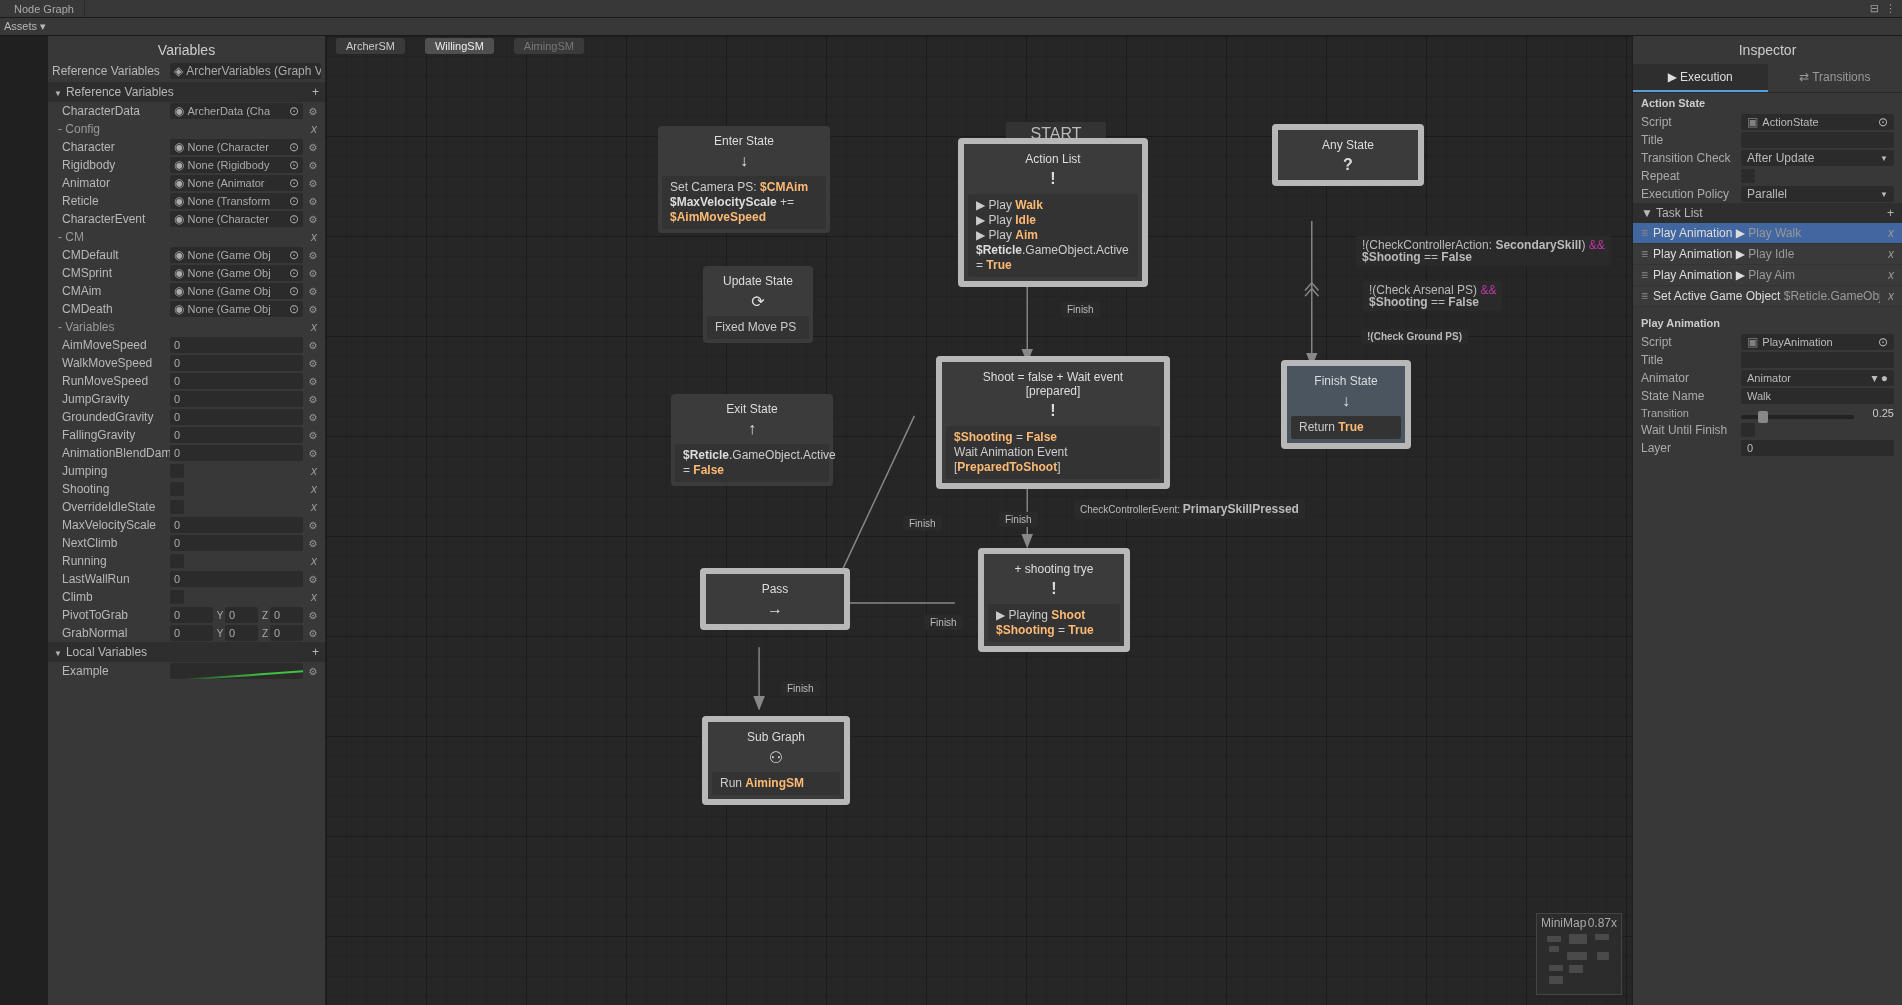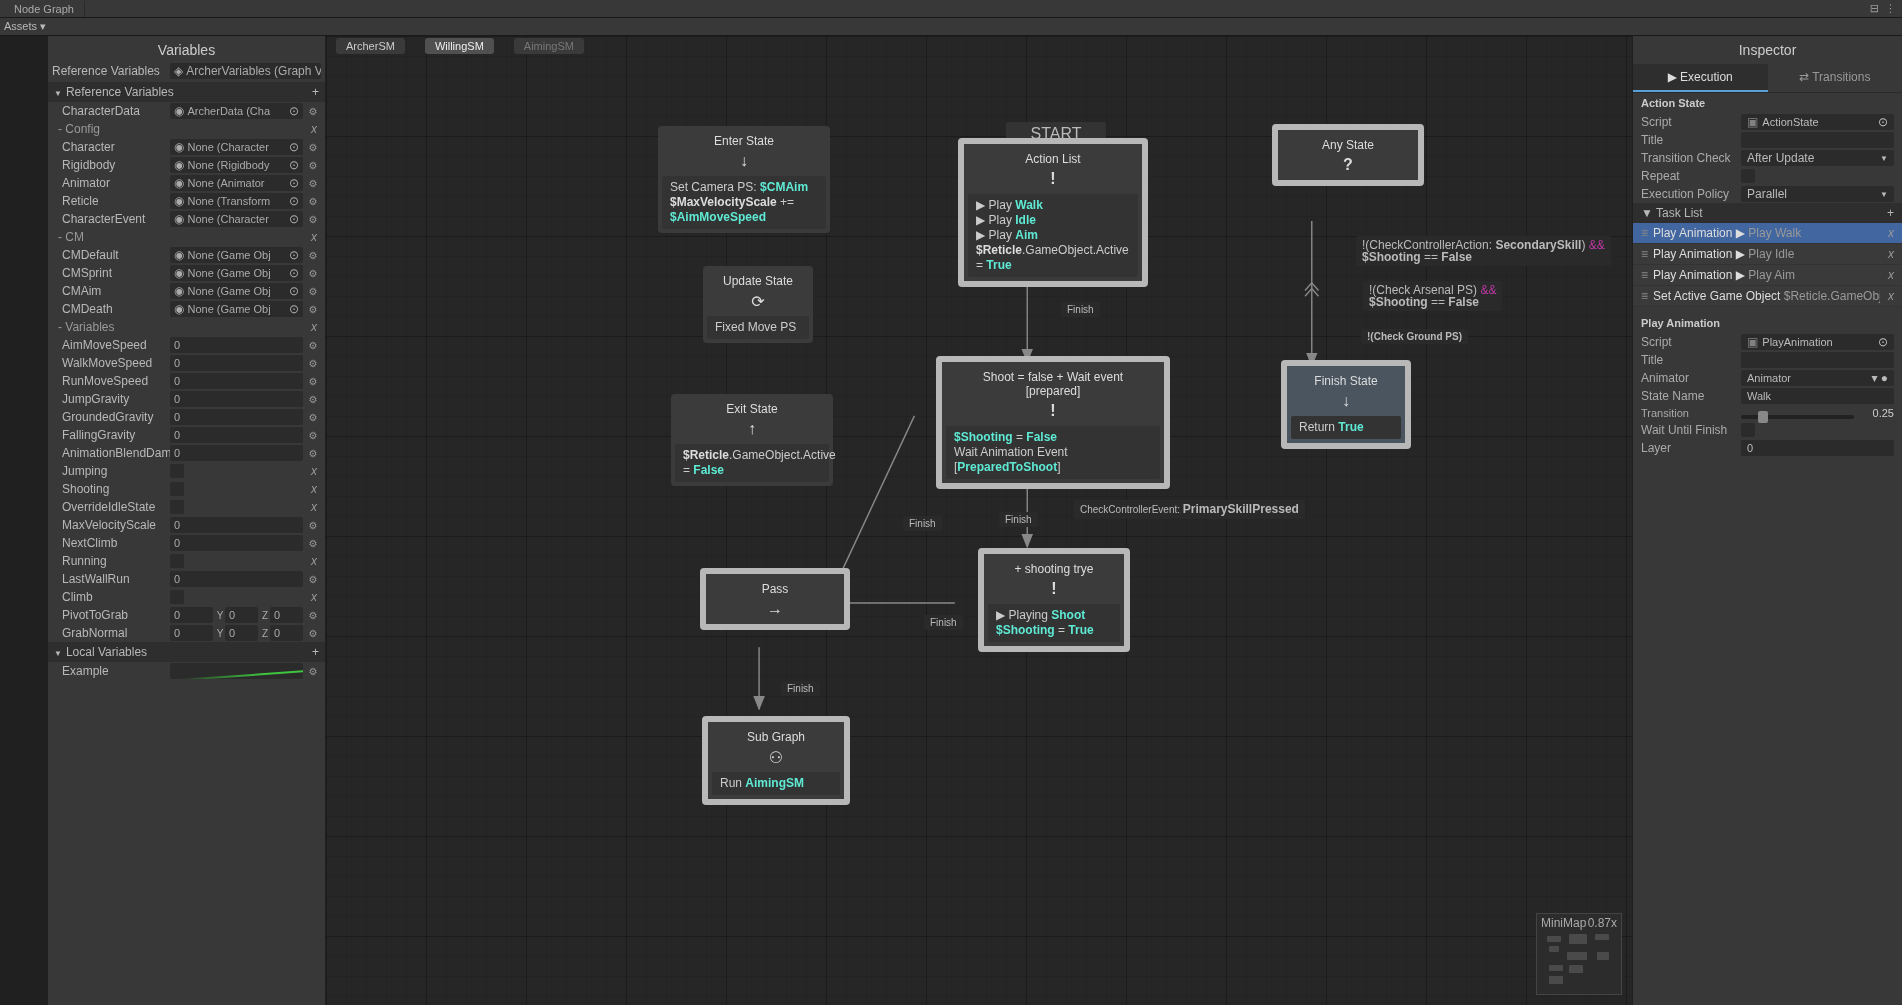--- a/index.html
+++ b/index.html
@@ -45,21 +45,21 @@
    linear-gradient(90deg, rgba(0,0,0,0.2) 1px, transparent 1px),
    linear-gradient(rgba(0,0,0,0.08) 1px, transparent 1px),
    linear-gradient(90deg, rgba(0,0,0,0.08) 1px, transparent 1px);
  background-size: 100px 100px, 100px 100px, 20px 20px, 20px 20px;
 }
 .node { position:absolute; background:#3b3b3b; border-radius:4px; padding:4px;}
 .node.bordered { border:6px solid;}
 .node .ntitle { text-align:center; font-size:12px; color:#ddd; padding:4px 10px; font-weight:500;}
 .node .nsub { text-align:center; font-size:16px; color:#ddd; height:20px;}
 .node .nbody { background:#333; margin-top:4px; padding:4px 8px; font-size:10.5px; line-height:15px; color:#ccc; border-radius:2px;}
-.node .nbody b{ color:#5eead4;}
+.node .nbody b{ color:#fdba74;}
 .node .nbody .ref{color:#ddd;font-weight:600;}
 
 .n-enter{left:332px;top:90px;width:172px;}
 .n-update{left:377px;top:230px;width:110px;}
 .n-exit{left:345px;top:358px;width:162px;}
 .n-actionlist{left:632px;top:102px;width:190px;border-color:#2bd0e4;}
 .n-anystate{left:946px;top:88px;width:152px;border-color:#2ad47e;}
 .n-finishstate{left:955px;top:324px;width:130px;border-color:#556472;background:#4a5560;}
 .n-shootfalse{left:610px;top:320px;width:234px;border-color:#b32430;}
 .n-shootingtrye{left:652px;top:512px;width:152px;border-color:#b32430;}

